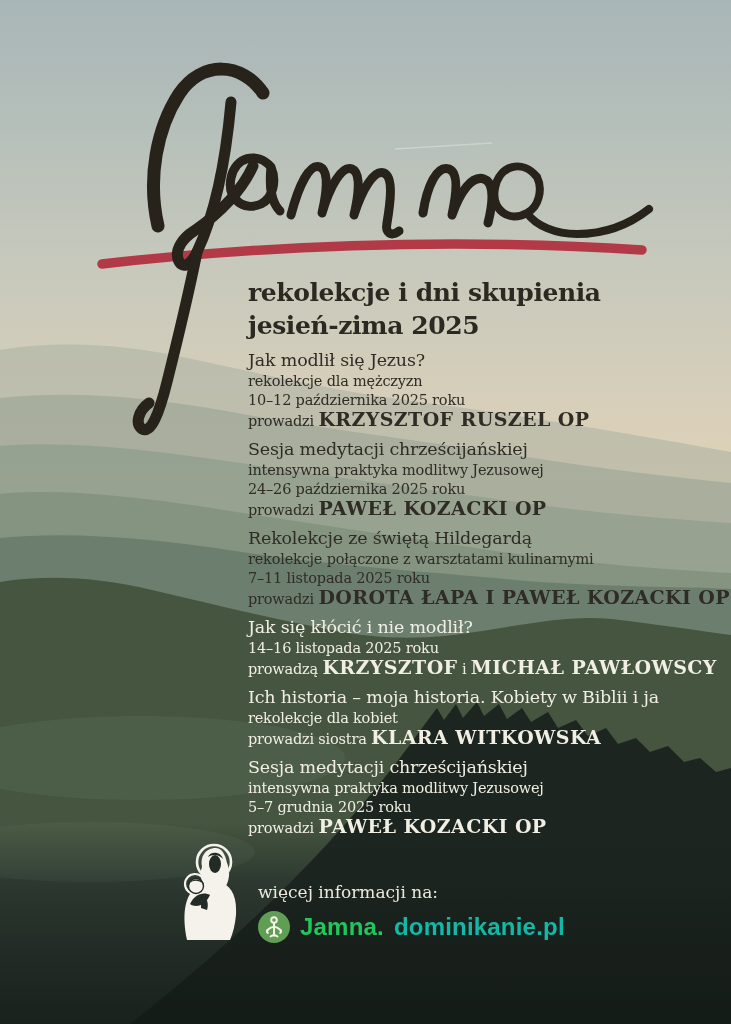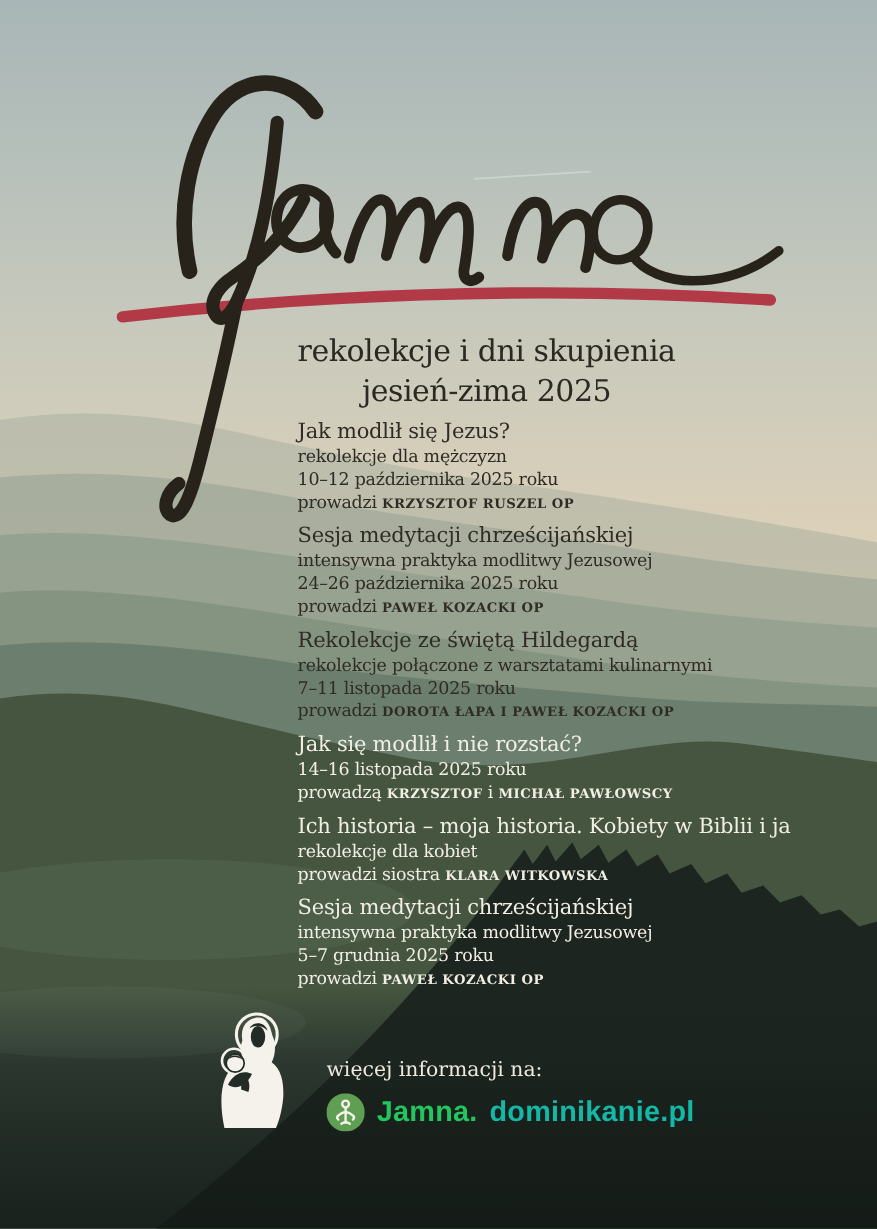--- a/index.html
+++ b/index.html
@@ -5,33 +5,33 @@
   html,body{margin:0;padding:0;background:#111;}
   .poster{
     position:relative;width:731px;height:1024px;overflow:hidden;
     font-family:"DejaVu Serif","Liberation Serif",serif;
     -webkit-font-smoothing:antialiased;
   }
   svg.bg,svg.sig{position:absolute;left:0;top:0;width:731px;height:1024px;display:block;}
 
   
   .tagline{position:absolute;left:248px;top:276px;color:#2c2923;}
-  .tagline div{font-weight:normal;font-size:25px;line-height:33px;letter-spacing:-0.4px;white-space:nowrap;text-align:center;}
+  .tagline div{font-weight:bold;font-size:25px;line-height:33px;letter-spacing:-0.4px;white-space:nowrap;}
 
   
   .events{position:absolute;left:248px;top:350px;width:480px;}
   .event{margin-bottom:8px;}
   .event.dark{color:#2f2c25;}
   .event.light{color:#f1eee3;}
   .ev-title{font-weight:normal;font-size:17.5px;line-height:20px;letter-spacing:-0.2px;white-space:nowrap;margin-bottom:2px;}
   .ev-line{font-size:14.5px;line-height:19px;letter-spacing:-0.2px;white-space:nowrap;}
-  .ev-line .nm{font-weight:bold;font-size:11px;letter-spacing:0.4px;}
+  .ev-line .nm{font-weight:bold;font-size:19px;letter-spacing:0.4px;}
 
   
-  .footer{position:absolute;left:178px;top:842px;display:flex;gap:32px;}
+  .footer{position:absolute;left:178px;top:842px;display:flex;gap:18px;}
   .madonna{width:62px;height:98px;flex:0 0 auto;}
   .footer-col{padding-top:40px;}
   .info-label{color:#ede9dc;font-size:17px;line-height:20px;margin-bottom:9px;white-space:nowrap;}
   .link-row{display:flex;align-items:center;gap:10px;cursor:pointer;
     font-family:"Liberation Sans","DejaVu Sans",sans-serif;}
   .badge{width:32px;height:32px;flex:0 0 auto;}
   .site-bold{color:#22c55e;font-weight:bold;font-size:24px;letter-spacing:0.2px;}
   .site-green{color:#14b8a6;font-weight:bold;font-size:24px;letter-spacing:0.2px;}
 </style>
 </head>
@@ -113,21 +113,21 @@
     </div>
 
     <div class="event dark">
       <div class="ev-title">Rekolekcje ze świętą Hildegardą</div>
       <div class="ev-line">rekolekcje połączone z warsztatami kulinarnymi</div>
       <div class="ev-line">7–11 listopada 2025 roku</div>
       <div class="ev-line"><span>prowadzi </span><span class="nm">DOROTA ŁAPA I PAWEŁ KOZACKI OP</span><span></span><span class="nm"></span></div>
     </div>
 
     <div class="event light">
-      <div class="ev-title">Jak się modlił i nie rozstać?</div>
+      <div class="ev-title">Jak się kłócić i nie modlił?</div>
       <div class="ev-line">14–16 listopada 2025 roku</div>
       <div class="ev-line"><span>prowadzą </span><span class="nm">KRZYSZTOF</span><span> i </span><span class="nm">MICHAŁ PAWŁOWSCY</span></div>
     </div>
 
     <div class="event light">
       <div class="ev-title">Ich historia – moja historia. Kobiety w Biblii i ja</div>
       <div class="ev-line">rekolekcje dla kobiet</div>
       <div class="ev-line"><span>prowadzi siostra </span><span class="nm">KLARA WITKOWSKA</span><span></span><span class="nm"></span></div>
     </div>
 

